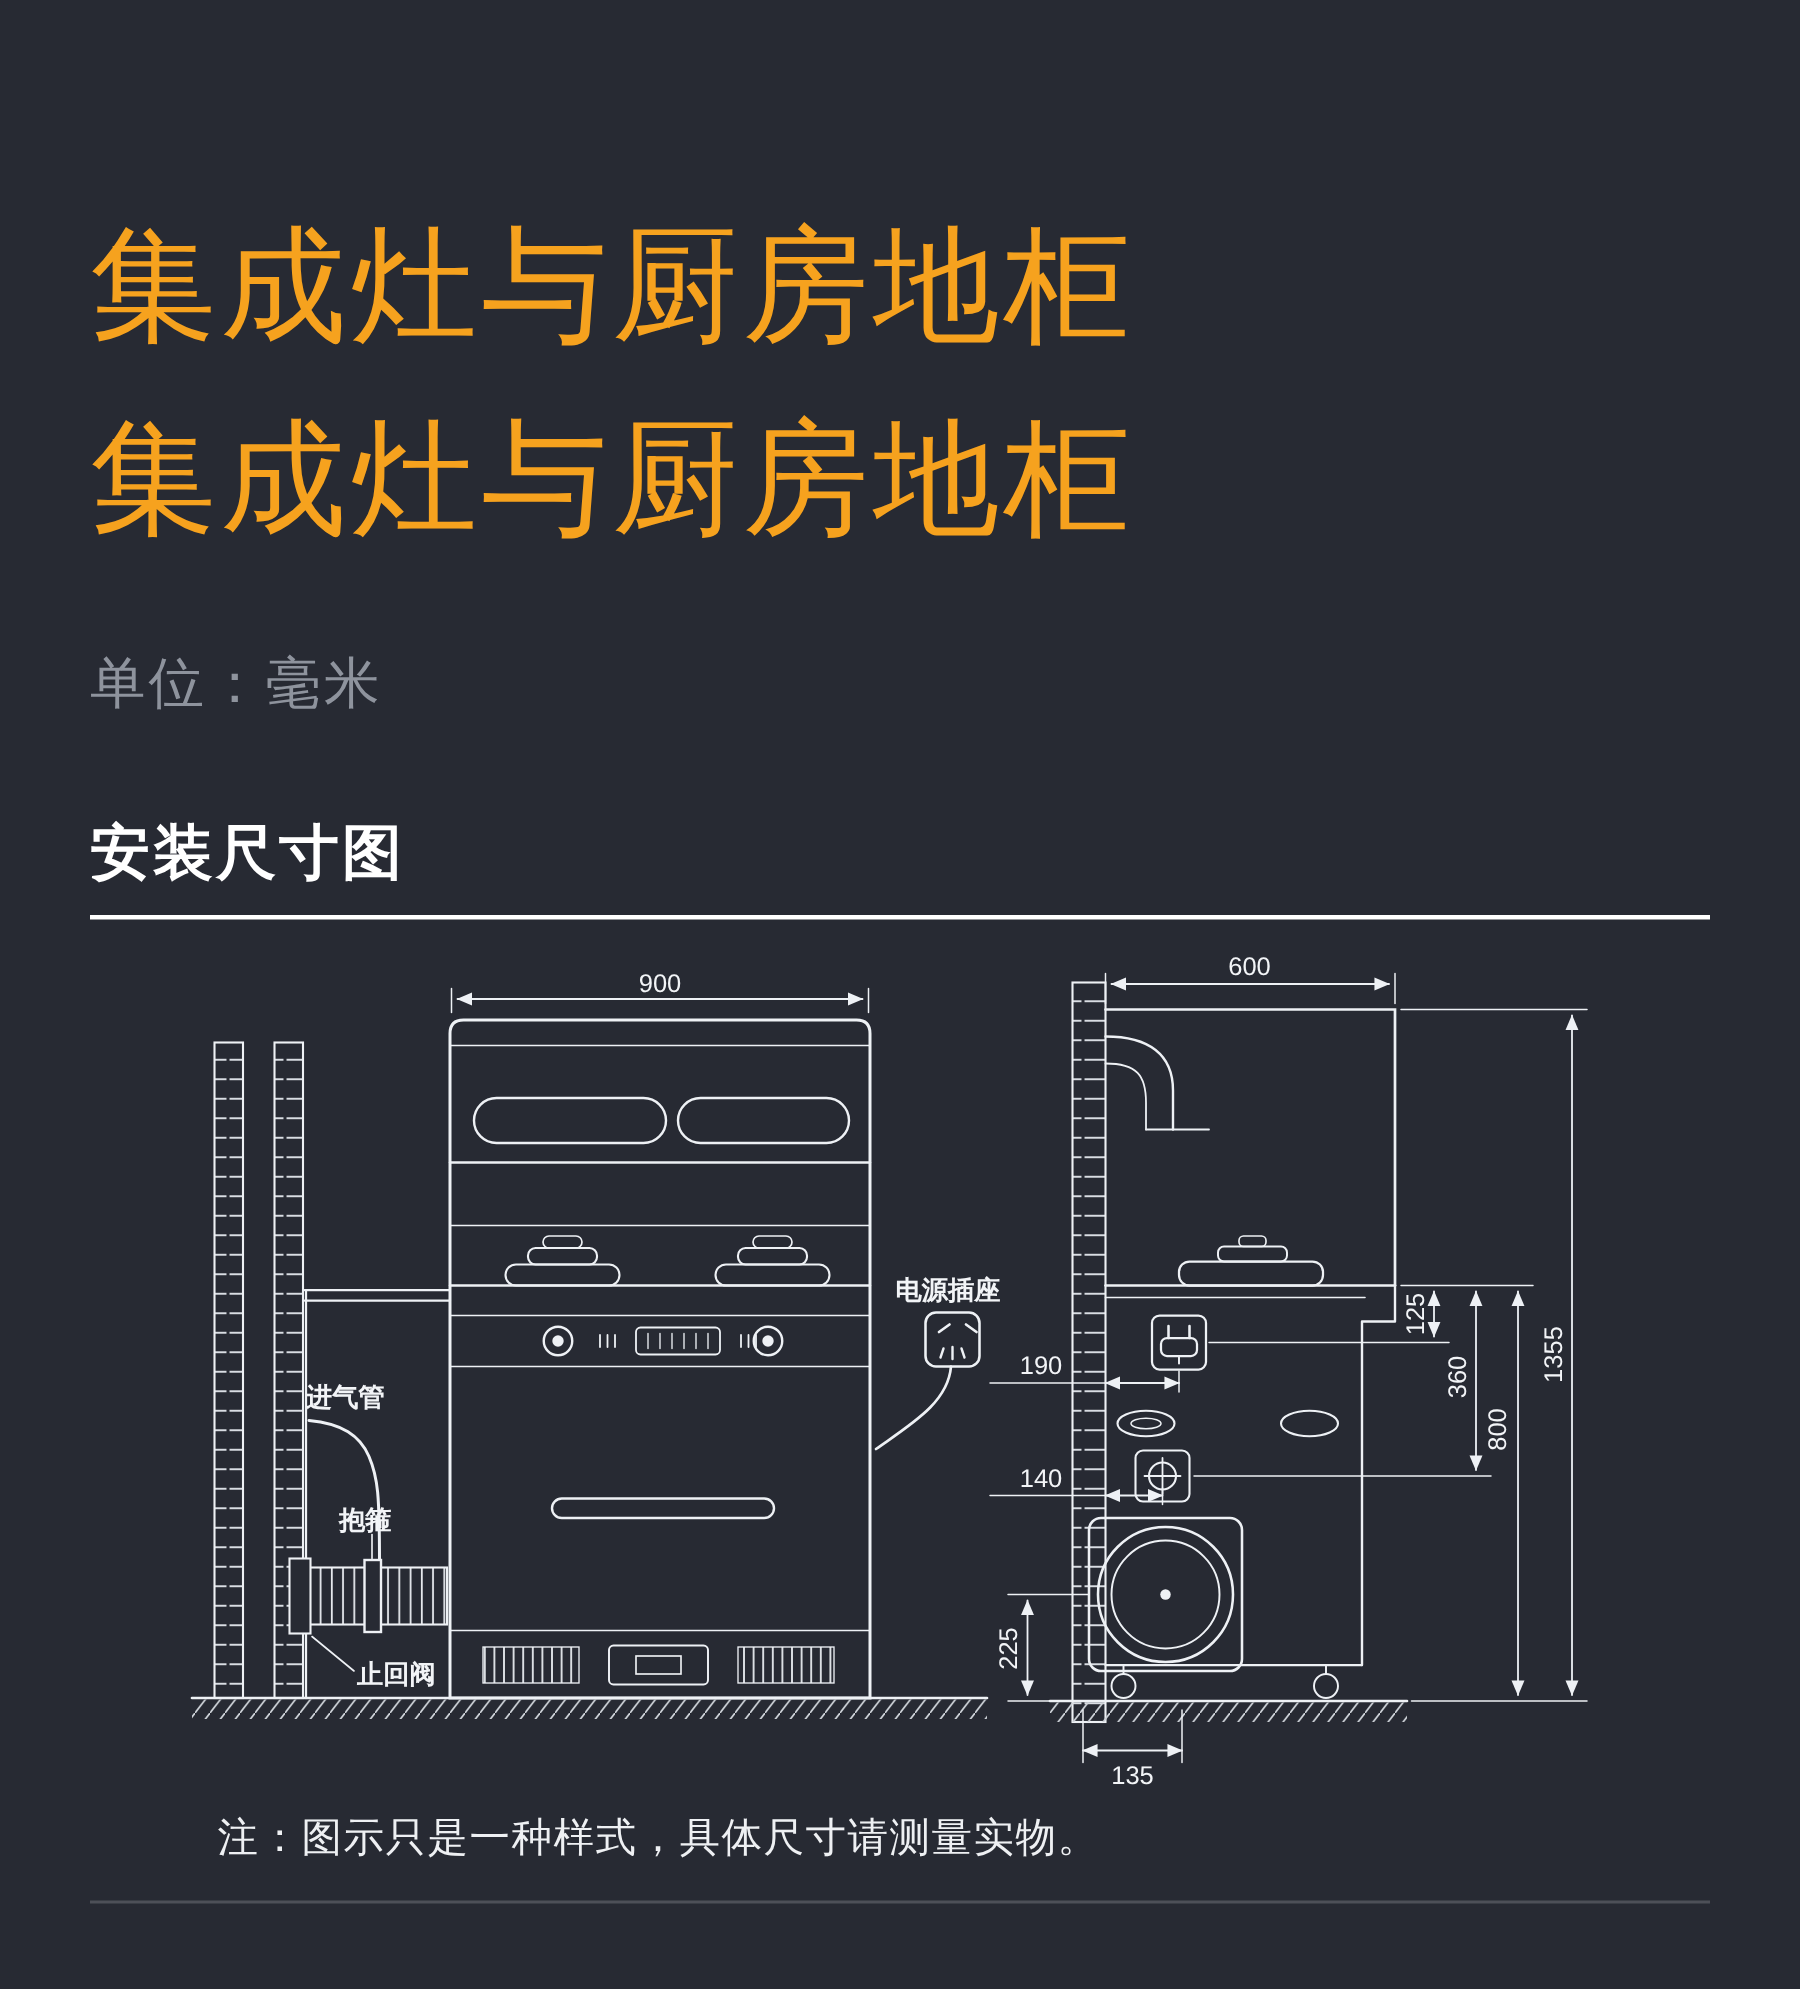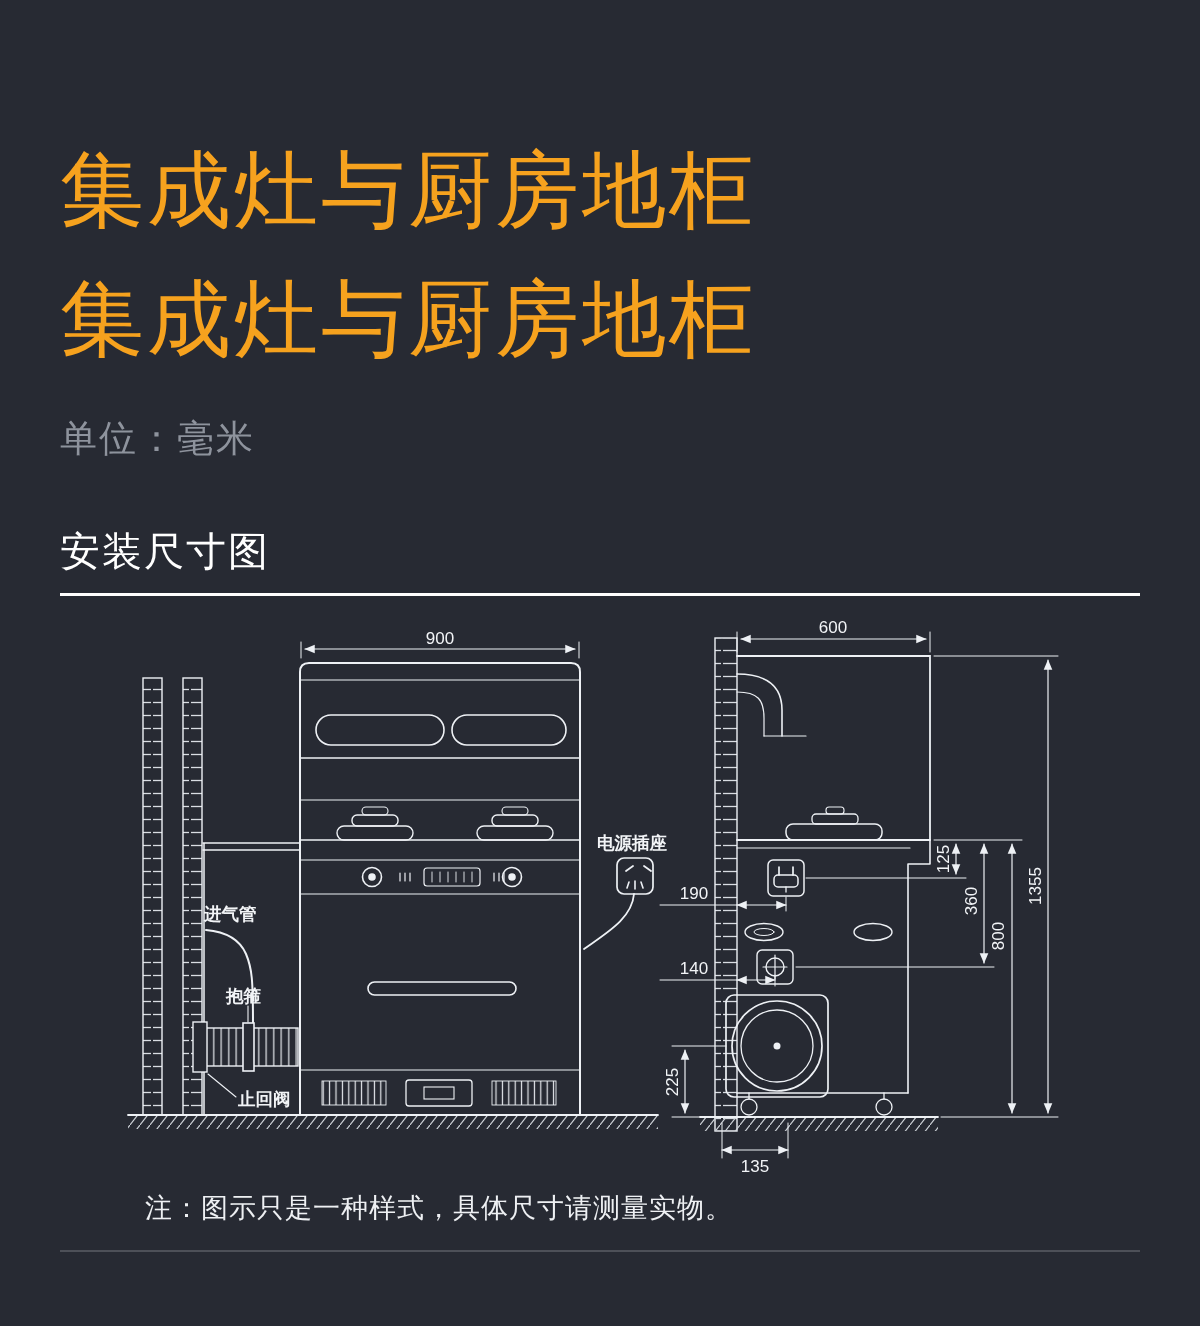--- a/index.html
+++ b/index.html
@@ -7,22 +7,22 @@
   body {
     width:1200px; height:1326px; overflow:hidden;
     font-family:"Liberation Sans","DejaVu Sans",sans-serif;
     color:#ffffff;
   }
   .page { padding:0 60px; }
   .title {
     margin-top:126px; font-size:84px; font-weight:400;
     color:#F6A21E; line-height:1.53; letter-spacing:3px;
   }
-  .unit { margin-top:31px; font-size:37px; color:#8e939d; letter-spacing:2px; }
-  .section-heading { margin-top:60px; font-size:40px; font-weight:400; color:#ffffff; letter-spacing:2px; }
+  .unit { margin-top:48px; font-size:37px; color:#8e939d; letter-spacing:2px; }
+  .section-heading { margin-top:60px; font-size:40px; font-weight:700; color:#ffffff; letter-spacing:2px; }
   .rule { margin-top:14px; height:3px; background:#ffffff; }
   .diagram-wrap { margin:22px -60px 0; }
   svg { display:block; }
   svg text { fill:#f2f4f7; stroke:none; font-size:17px; }
   svg text.lbl { font-weight:700; font-size:17.5px; }
   .note { margin:0 0 0 85px; font-size:27px; color:#eef0f3; letter-spacing:1px;font-family:Liberation Serif, serif; }
   .bottom-rule { margin-top:24px; height:2px; background:#4d5058; }
 </style>
 </head>
 <body>

